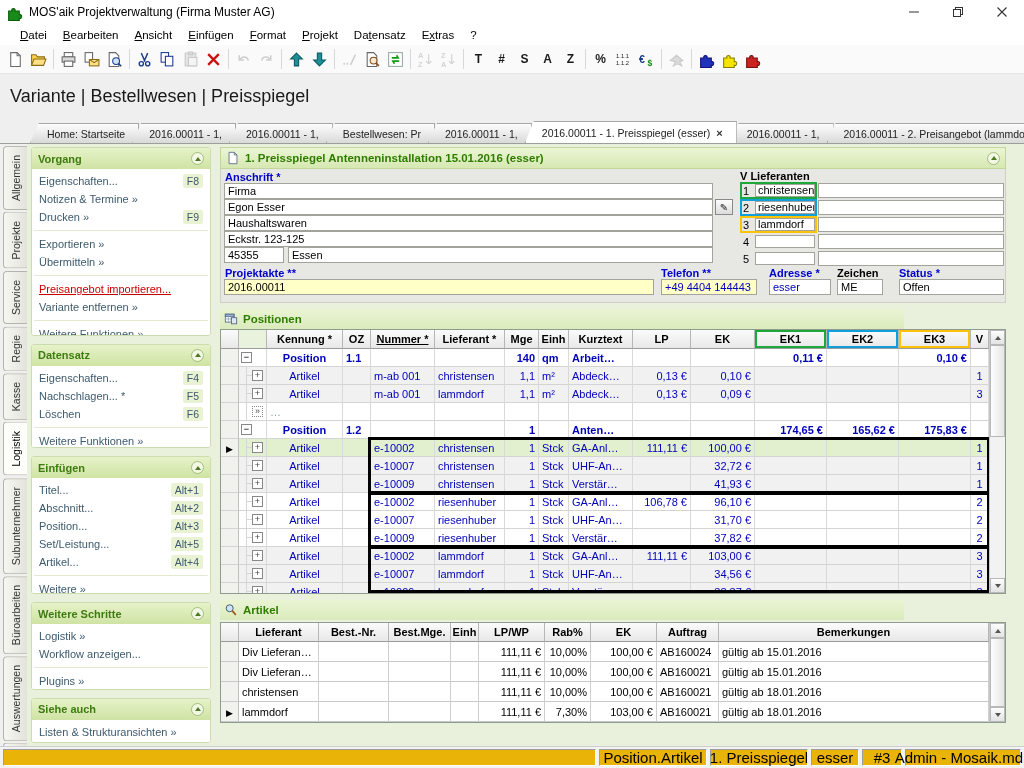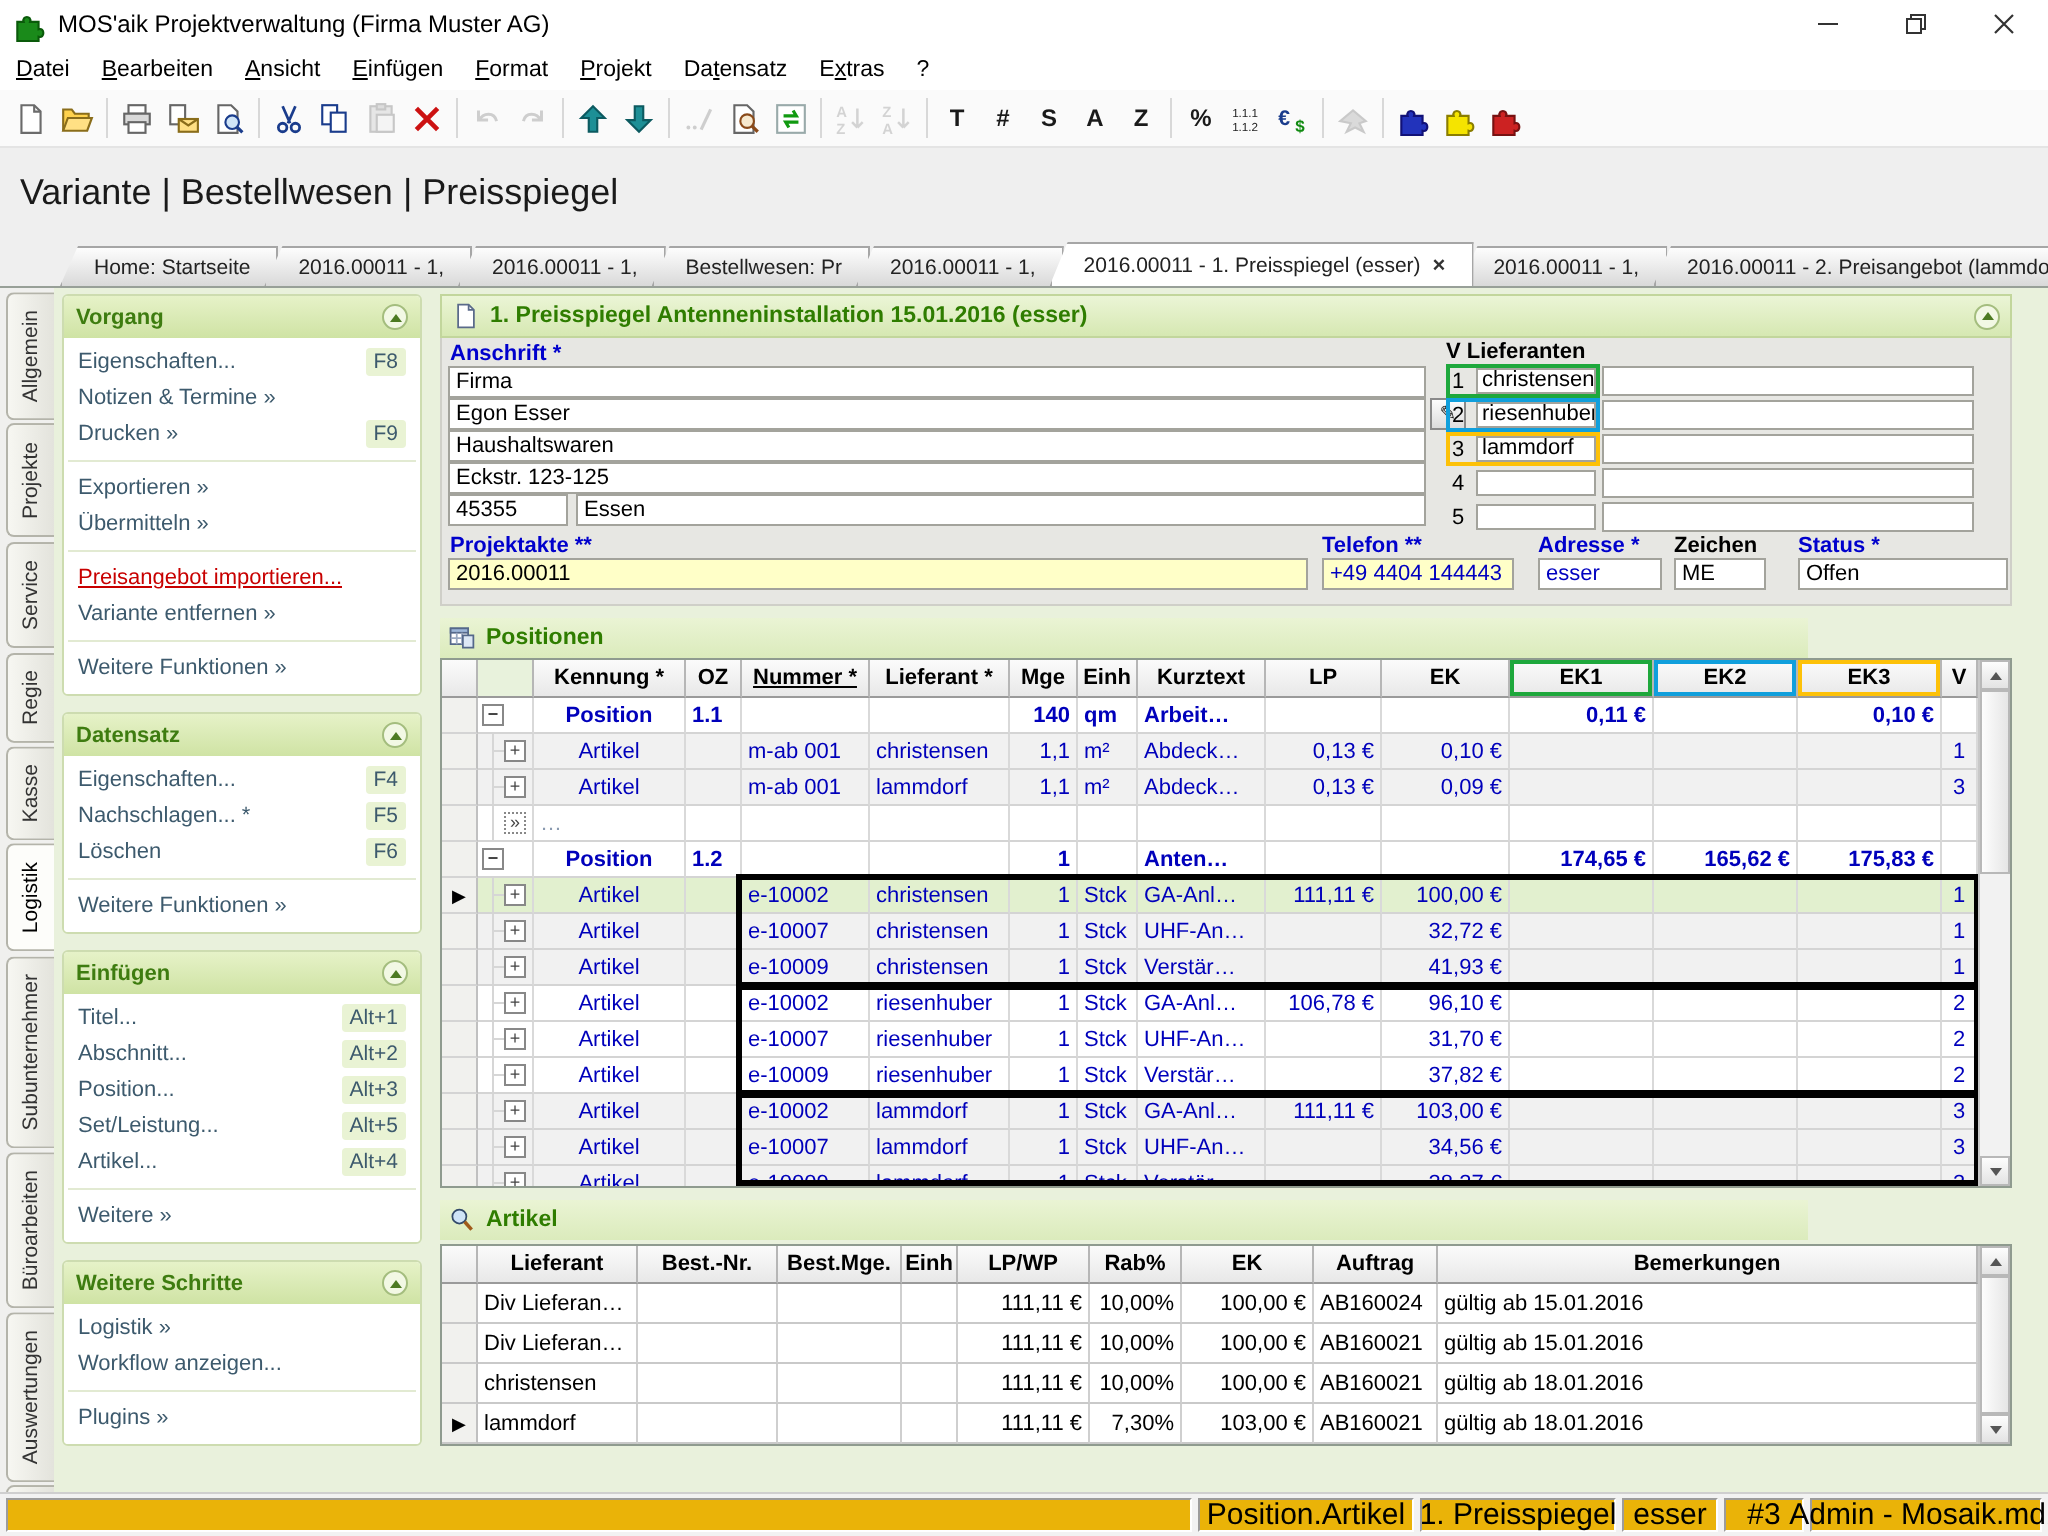--- a/index.html
+++ b/index.html
@@ -8,21 +8,21 @@
   u{text-decoration:underline;text-underline-offset:1px}
 
   
   .titlebar{height:24px;display:flex;align-items:center;background:#fff;padding-left:6px}
   .logo{width:17px;height:17px;margin-right:6px;flex:0 0 auto}
   .title-text{font-size:12px;flex:1;white-space:nowrap}
   .winbtn{width:44px;height:24px;display:flex;align-items:center;justify-content:center}
   .winbtn svg{width:12px;height:12px}
 
   
-  .menubar{height:21px;display:flex;align-items:center;background:#fff;padding-left:0}
+  .menubar{height:21px;display:flex;align-items:center;background:#fff;padding-left:12px}
   .menu-item{padding:2px 8px;font-size:11.5px;white-space:nowrap}
 
   
   .toolbar{height:29px;display:flex;align-items:center;background:#fafafa;border-bottom:1px solid #e4e4e4;padding:0 4px}
   .tbtn{width:23px;height:22px;display:flex;align-items:center;justify-content:center;flex:0 0 auto}
   .tbtn svg{width:17px;height:17px}
   .tbtn.disabled{opacity:.45;filter:grayscale(1)}
   .tbtn-text{font-weight:bold;font-size:12px;color:#1a1a1a}
   .tsep{width:1px;height:20px;background:#d8d8d8;margin:0 3px;flex:0 0 auto}
 
@@ -73,21 +73,21 @@
   
   .formpanel{width:786px;height:134px;background:#e7e7e3;border:1px solid #cfcfc8;border-top:none;position:relative}
   .flabel{position:absolute;font-weight:bold;color:#0000cc;font-size:11px;white-space:nowrap}
   .flabel.black{color:#000}
   .fld{position:absolute;height:16px;background:#fff;border:1px solid #a3a39c;font-size:11px;line-height:14px;padding:0 3px;
        white-space:nowrap;overflow:hidden}
   .fld.yellow{background:#ffffc8}
   .fld.bluetext{color:#0000c0}
   .penbtn{position:absolute;width:18px;height:16px;background:linear-gradient(#fdfdfd,#dcdcdc);border:1px solid #8a8a8a;
           display:flex;align-items:center;justify-content:center;font-size:10px;color:#222}
-  .lief{position:absolute;left:502px;top:1px;width:264px}
+  .lief{position:absolute;left:519px;top:1px;width:264px}
   .lief-h{font-weight:bold;font-size:11px;height:12px}
   .lrow{display:flex;align-items:center;height:17px}
   .lpair{display:flex;align-items:center;border:2px solid transparent;height:17px}
   .b-variant1{border-color:#1ea83c}
   .b-variant2{border-color:#109fdc}
   .b-variant3{border-color:#fdc108}
   .lnum{width:13px;font-size:11px;padding-left:1px}
   .lname{width:60px;height:13px;background:#fff;border:1px solid #a3a39c;font-size:11px;line-height:11px;padding:0 2px;overflow:hidden}
   .lrest{flex:1;height:15px;background:#fff;border:1px solid #a3a39c;margin-left:1px}
 
@@ -556,20 +556,31 @@
         <div class="sgroup-b">
           <div class="sitem">
             <span class="lab">Logistik »</span>
           </div>
           <div class="sitem">
             <span class="lab">Workflow anzeigen...</span>
           </div>
           <div class="ssep"></div>
           <div class="sitem">
             <span class="lab">Plugins »</span>
+          </div>
+        </div>
+      </div>
+      <div class="sgroup">
+        <div class="sgroup-h">
+          <span>Siehe auch</span>
+          <span class="circlebtn"></span>
+        </div>
+        <div class="sgroup-b">
+          <div class="sitem">
+            <span class="lab">Listen &amp; Strukturansichten »</span>
           </div>
         </div>
       </div>
     </div>
 
   <div class="main">
 
     <div class="mainhdr">
       <svg viewBox="0 0 16 16">
           <path d="M3.5 1.5h6l3 3v10h-9z" fill="#fff" stroke="#5a6a8a"></path>

